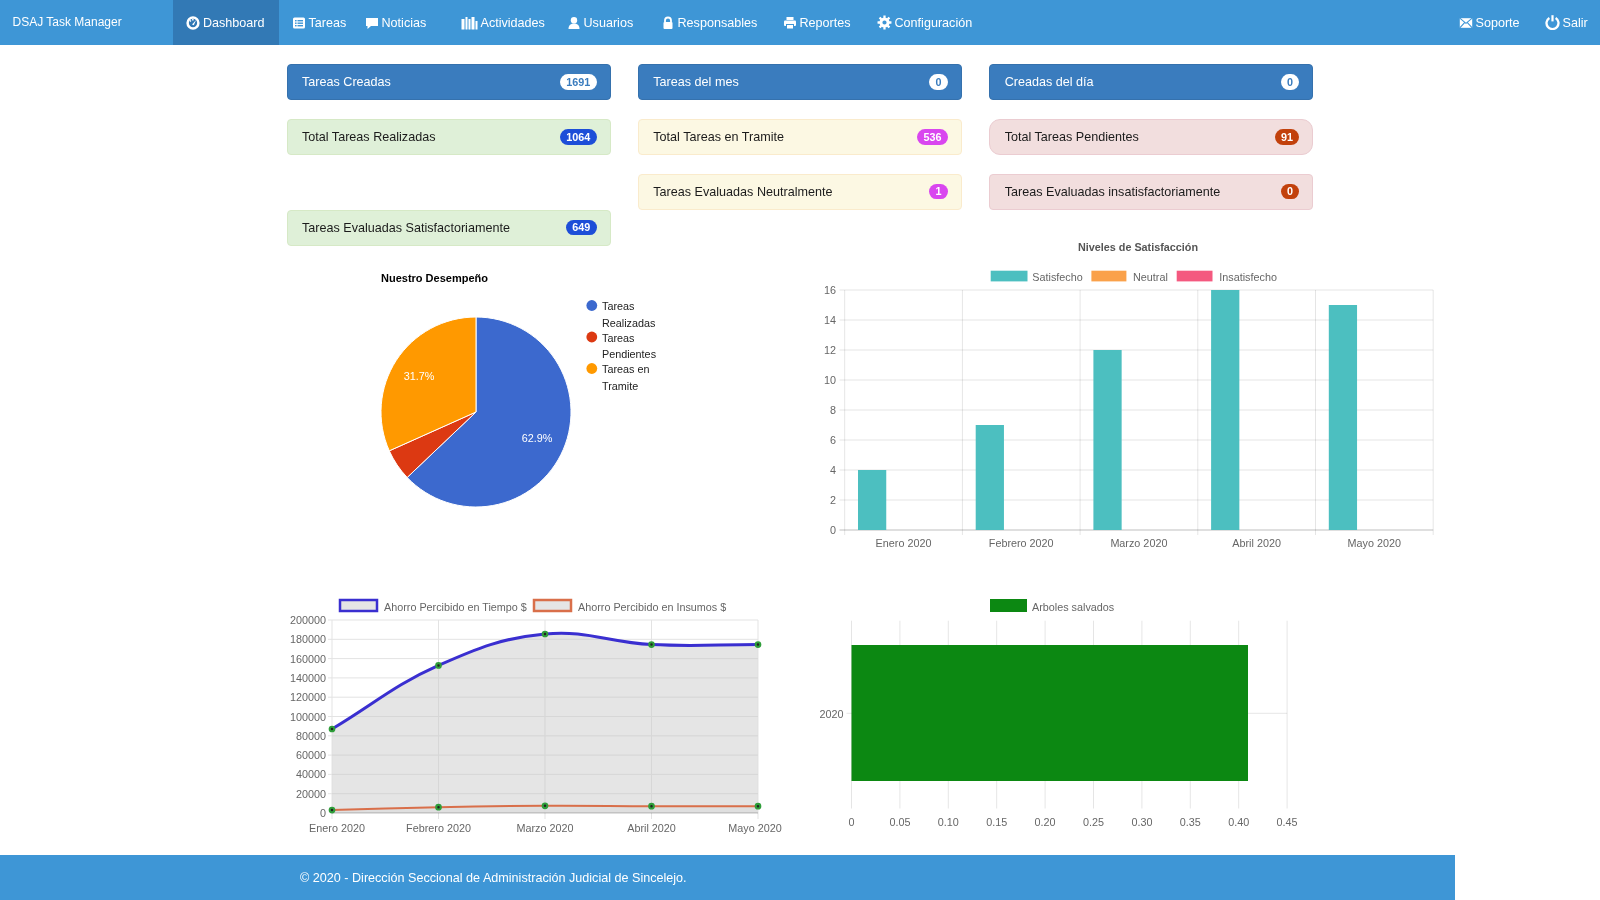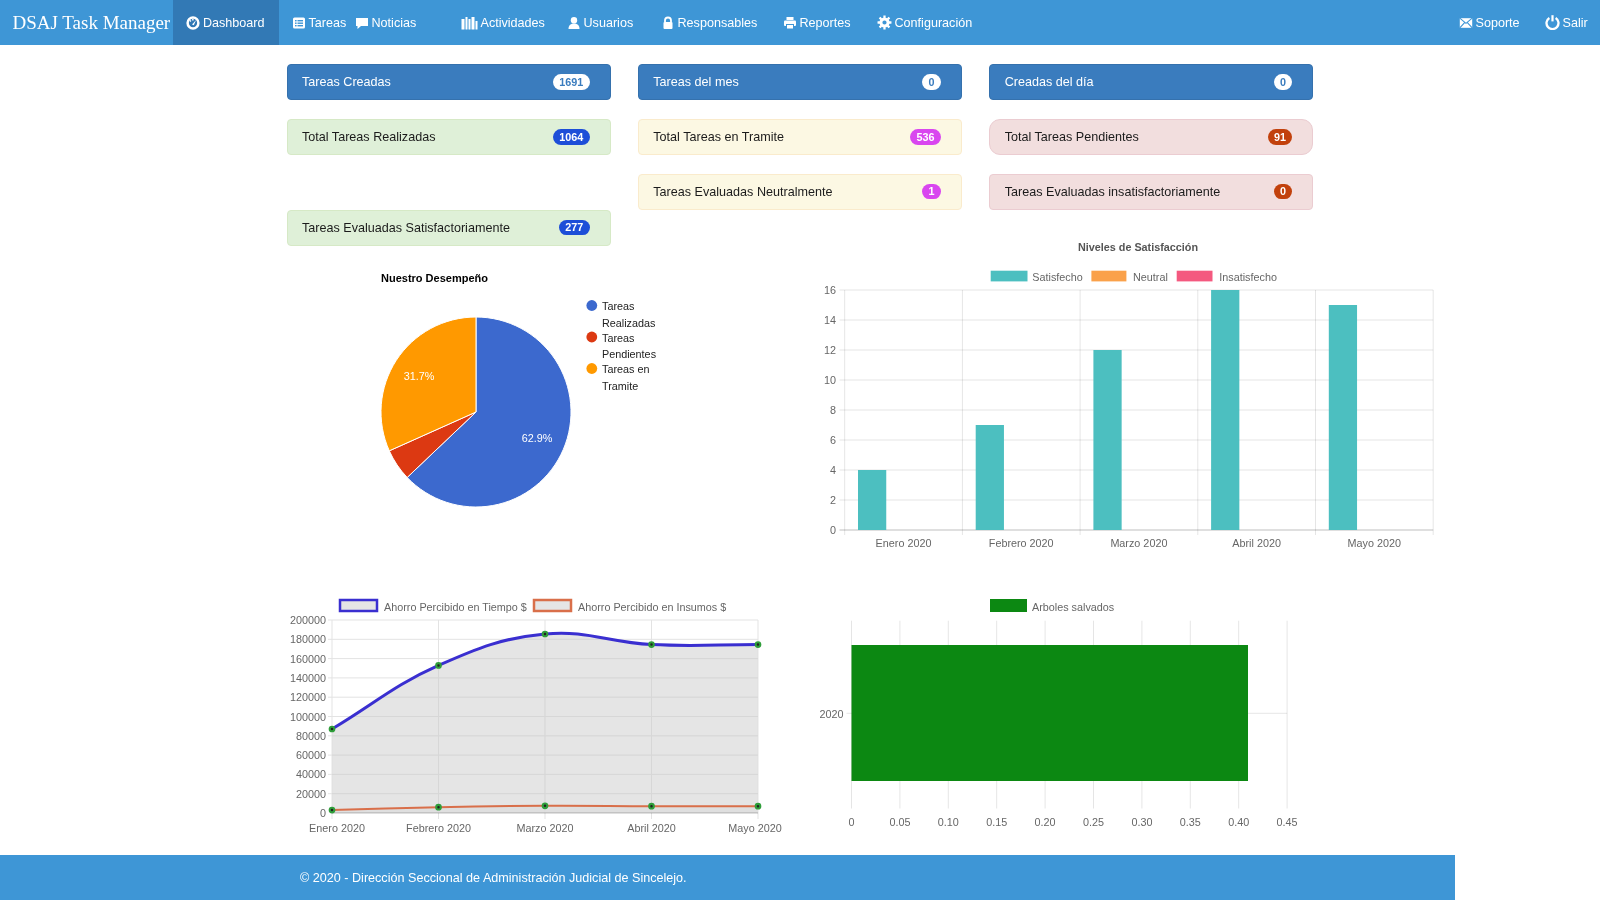--- a/index.html
+++ b/index.html
@@ -1,32 +1,32 @@
 <!DOCTYPE html>
 <html><head>
 <meta charset="utf-8">
 <style>
   * { margin:0; padding:0; box-sizing:border-box; }
   html,body { width:1600px; height:900px; font-family:"Liberation Sans", sans-serif; background:#fff; overflow:hidden; }
   .abs { position:absolute; }
   
   #nav { position:absolute; left:0; top:0; width:1600px; height:45px; background:#3e96d6; color:#fff; }
-  #nav .brand { position:absolute; left:12.5px; top:0; height:45px; line-height:45px; font-size:19px; color:#fff;font-family:Liberation Serif, serif; }
+  #nav .brand { position:absolute; left:12.5px; top:0; height:45px; line-height:45px; font-size:12px; color:#fff; }
   .nitem { position:absolute; top:0; height:45px; display:flex; align-items:center; gap:2.5px; font-size:12.6px; color:#fff; }
   .nitem svg { display:block; }
   .nactive { background:#3279b5; }
   
   .pcard { position:absolute; width:324px; height:36px; border-radius:4px; display:flex; align-items:center; }
   .pblue { background:#3a7cbe; color:#fff; border:1px solid #3571ad; }
   .pgreen { background:#dff0d8; border:1px solid #d6e9c6; color:#1b1b1b; }
   .pyellow { background:#fcf8e3; border:1px solid #faebcc; color:#1b1b1b; }
   .pred { background:#f2dede; border:1px solid #ebccd1; color:#1b1b1b; }
   .pcard .t { margin-left:14.5px; font-size:12.6px; }
   
-  .badge { position:absolute; right:20px; top:50%; transform:translateY(-50%); border-radius:9px; font-size:10.8px; font-weight:bold; padding:2.5px 6.3px; line-height:10.8px; }
+  .badge { position:absolute; right:13px; top:50%; transform:translateY(-50%); border-radius:9px; font-size:10.8px; font-weight:bold; padding:2.5px 6.3px; line-height:10.8px; }
   .bwhite { background:#fff; color:#3a7cbe; }
   .bgreen { background:#1d4ed8; color:#fff; }
   .byellow { background:#d946ef; color:#fff; }
   .bred { background:#c2410c; color:#fff; }
   
   #footer { position:absolute; left:0; top:855px; width:1455px; height:45px; background:#3e96d6; color:#fff; font-size:12.6px; }
   #footer span { position:absolute; left:300px; top:16px; }
 </style>
 </head>
 <body>
@@ -44,21 +44,21 @@
     <svg width="14" height="14" viewBox="0 0 14 14">
         <rect x="1" y="1.5" width="12" height="11" rx="1.5" fill="#fff"></rect>
         <rect x="3" y="4" width="1.6" height="1.4" fill="#3e96d6"></rect>
         <rect x="5.5" y="4" width="5.5" height="1.4" fill="#3e96d6"></rect>
         <rect x="3" y="6.5" width="1.6" height="1.4" fill="#3e96d6"></rect>
         <rect x="5.5" y="6.5" width="5.5" height="1.4" fill="#3e96d6"></rect>
         <rect x="3" y="9" width="1.6" height="1.4" fill="#3e96d6"></rect>
         <rect x="5.5" y="9" width="5.5" height="1.4" fill="#3e96d6"></rect>
       </svg>
     Tareas</span>
-  <span class="nitem" style="left:355px;">
+  <span class="nitem" style="left:365px;">
     <svg width="14" height="14" viewBox="0 0 14 14">
         <path d="M1 2 h12 v8 h-7 l-3.5 3 v-3 h-1.5 z" fill="#fff"></path>
       </svg>
     Noticias</span>
   <span class="nitem" style="left:461px;">
     <svg width="17" height="14" viewBox="0 0 17 14">
         <rect x="0.5" y="3" width="3" height="10.5" fill="#fff"></rect>
         <rect x="4.5" y="1" width="2" height="12.5" fill="#fff"></rect>
         <rect x="7.5" y="3" width="2" height="10.5" fill="#fff"></rect>
         <rect x="10.5" y="1" width="3" height="12.5" fill="#fff"></rect>
@@ -124,21 +124,21 @@
     <span class="t">Total Tareas en Tramite</span>
     <span class="badge byellow">536</span>
   </div>
 <div class="pcard pred" style="left:989.2px; top:119px;border-radius:11px;">
     <span class="t">Total Tareas Pendientes</span>
     <span class="badge bred">91</span>
   </div>
 
 <div class="pcard pgreen" style="left:286.5px; top:173.5px;margin-top:36px;">
     <span class="t">Tareas Evaluadas Satisfactoriamente</span>
-    <span class="badge bgreen">277</span>
+    <span class="badge bgreen">649</span>
   </div>
 <div class="pcard pyellow" style="left:637.8px; top:173.5px;">
     <span class="t">Tareas Evaluadas Neutralmente</span>
     <span class="badge byellow">1</span>
   </div>
 <div class="pcard pred" style="left:989.2px; top:173.5px;">
     <span class="t">Tareas Evaluadas insatisfactoriamente</span>
     <span class="badge bred">0</span>
   </div>
 

